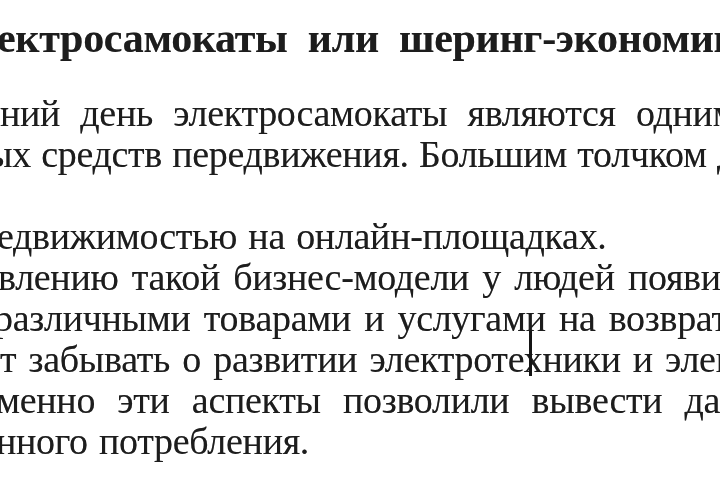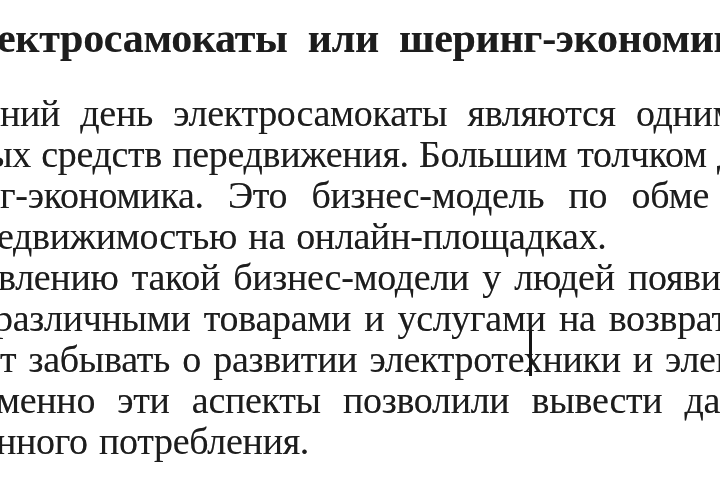--- a/index.html
+++ b/index.html
@@ -49,21 +49,20 @@
 </style>
 </head>
 <body>
 
 <div class="screen">
 
   <div class="line t">ектросамокаты или шеринг-экономика сего</div>
 
   <div class="line l1">ний день электросамокаты являются одним</div>
   <div class="line l2">ых средств передвижения. Большим толчком дл</div>
-  <div class="line l3">г-экономика. Это бизнес-модель по обме</div>
   <div class="line l4">едвижимостью на онлайн-площадках.</div>
   <div class="line l5">влению такой бизнес-модели у людей появила</div>
   <div class="line l6">различными товарами и услугами на возвратно</div>
   <div class="line l7">т забывать о развитии электротехники и элек</div>
   <div class="line l8">менно эти аспекты позволили вывести данн</div>
   <div class="line l9">нного потребления.</div>
 
   <div class="caret"></div>
 
 </div>

